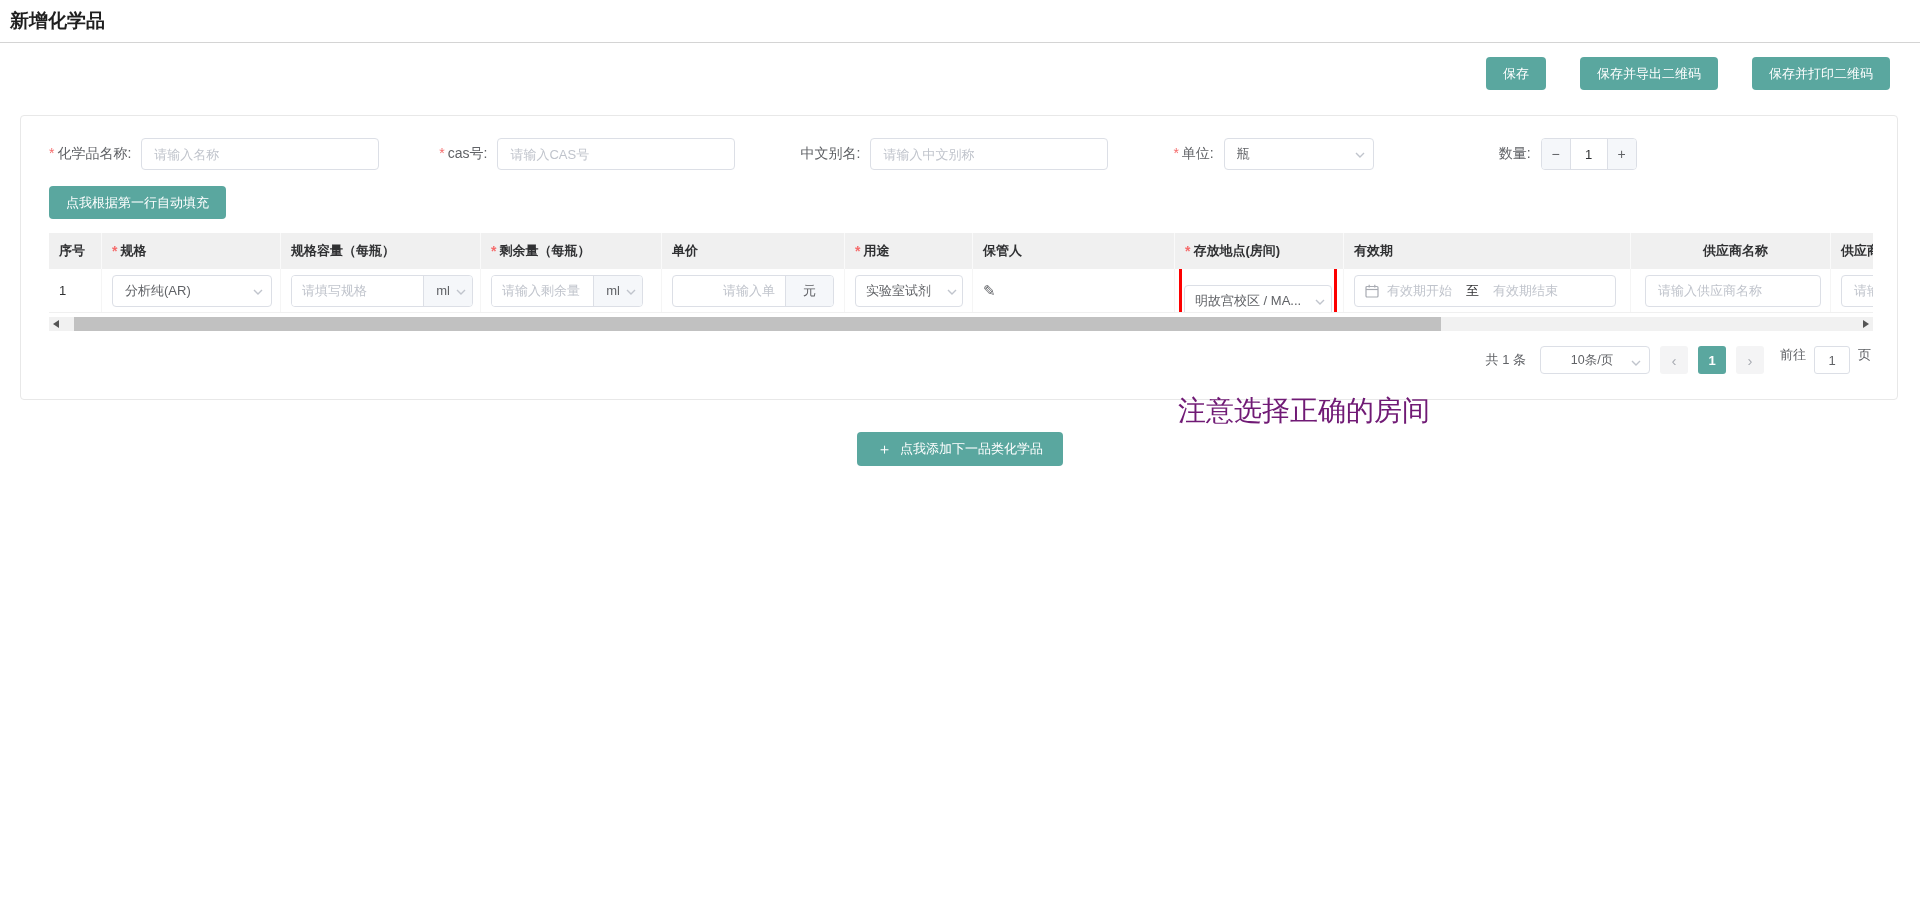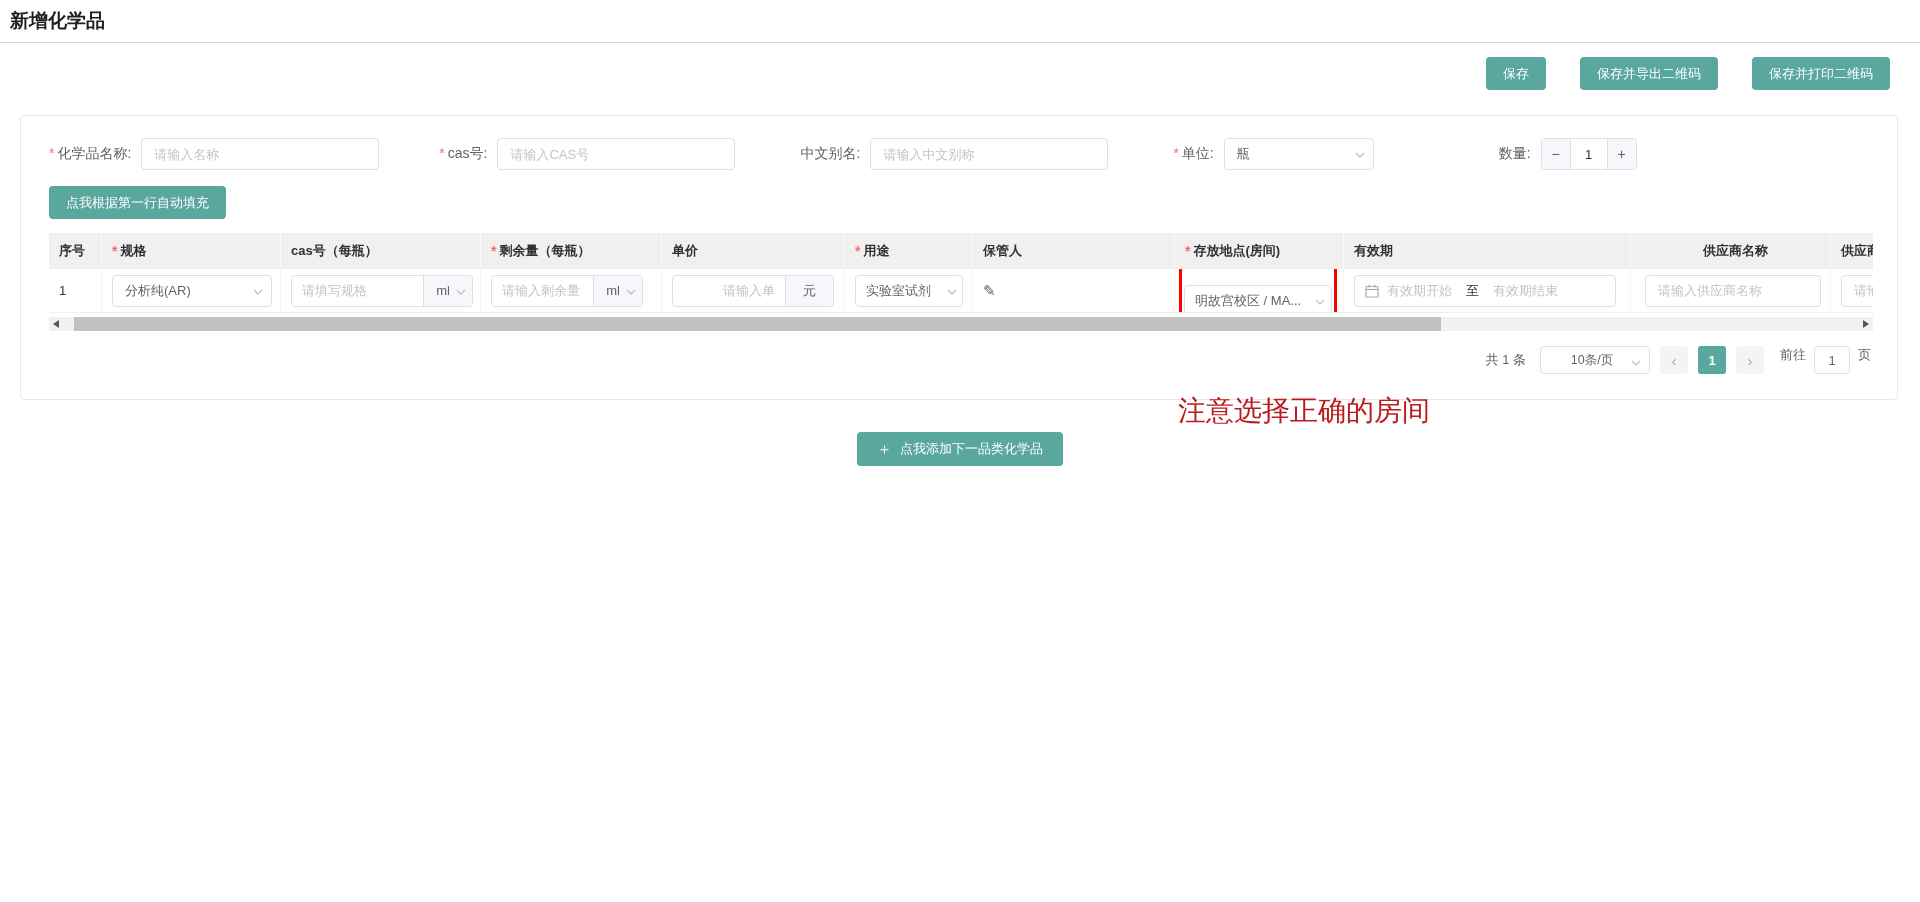--- a/index.html
+++ b/index.html
@@ -72,21 +72,21 @@
   
   .pagination { display:flex; justify-content:flex-end; align-items:center; margin-top:15px; color:#606266; font-size:13px; }
   .pg-total { margin-right:14px; color:#606266; }
   .pg-size { width:110px; height:28px; justify-content:center; padding:0 20px 0 14px; font-size:12.5px; }
   .pg-btn { width:28px; height:28px; background:#f4f4f5; border-radius:3px; display:flex; align-items:center; justify-content:center; color:#a8abb2; font-size:15px; margin-left:10px; cursor:pointer; }
   .pg-active { background:#5aa79f; color:#fff; font-weight:bold; font-size:13px; }
   .pg-goto { margin-left:16px; display:flex; align-items:flex-start; }
   .pg-goto-input { width:36px; height:28px; border:1px solid #dcdfe6; border-radius:3px; text-align:center; margin:0 8px; font-size:13px; color:#606266; outline:none; font-family:inherit; }
 
   
-  .annotation { position:absolute; left:1178px; top:392px; font-size:28px; color:#b91c1c; white-space:nowrap; z-index:5; }
+  .annotation { position:absolute; left:1178px; top:392px; font-size:28px; color:#701a75; white-space:nowrap; z-index:5; }
   .add-row { display:flex; justify-content:center; margin-top:32px; }
   .btn-add { height:34px; display:flex; align-items:center; padding:0 20px; }
   .btn-add .plus { font-size:15px; margin-right:8px; }
 
   .chev-svg { display:block; }
 </style>
 </head>
 <body>
 
 <div class="title-bar">
@@ -136,21 +136,21 @@
   <div class="table-wrap">
     <div class="t-row t-head">
       <div class="th c1">
           <span>序号</span>
         </div>
       <div class="th c2">
           <span class="req">*</span>
           <span>规格</span>
         </div>
       <div class="th c3">
-          <span>cas号（每瓶）</span>
+          <span>规格容量（每瓶）</span>
         </div>
       <div class="th c4">
           <span class="req">*</span>
           <span>剩余量（每瓶）</span>
         </div>
       <div class="th c5">
           <span>单价</span>
         </div>
       <div class="th c6">
           <span class="req">*</span>

